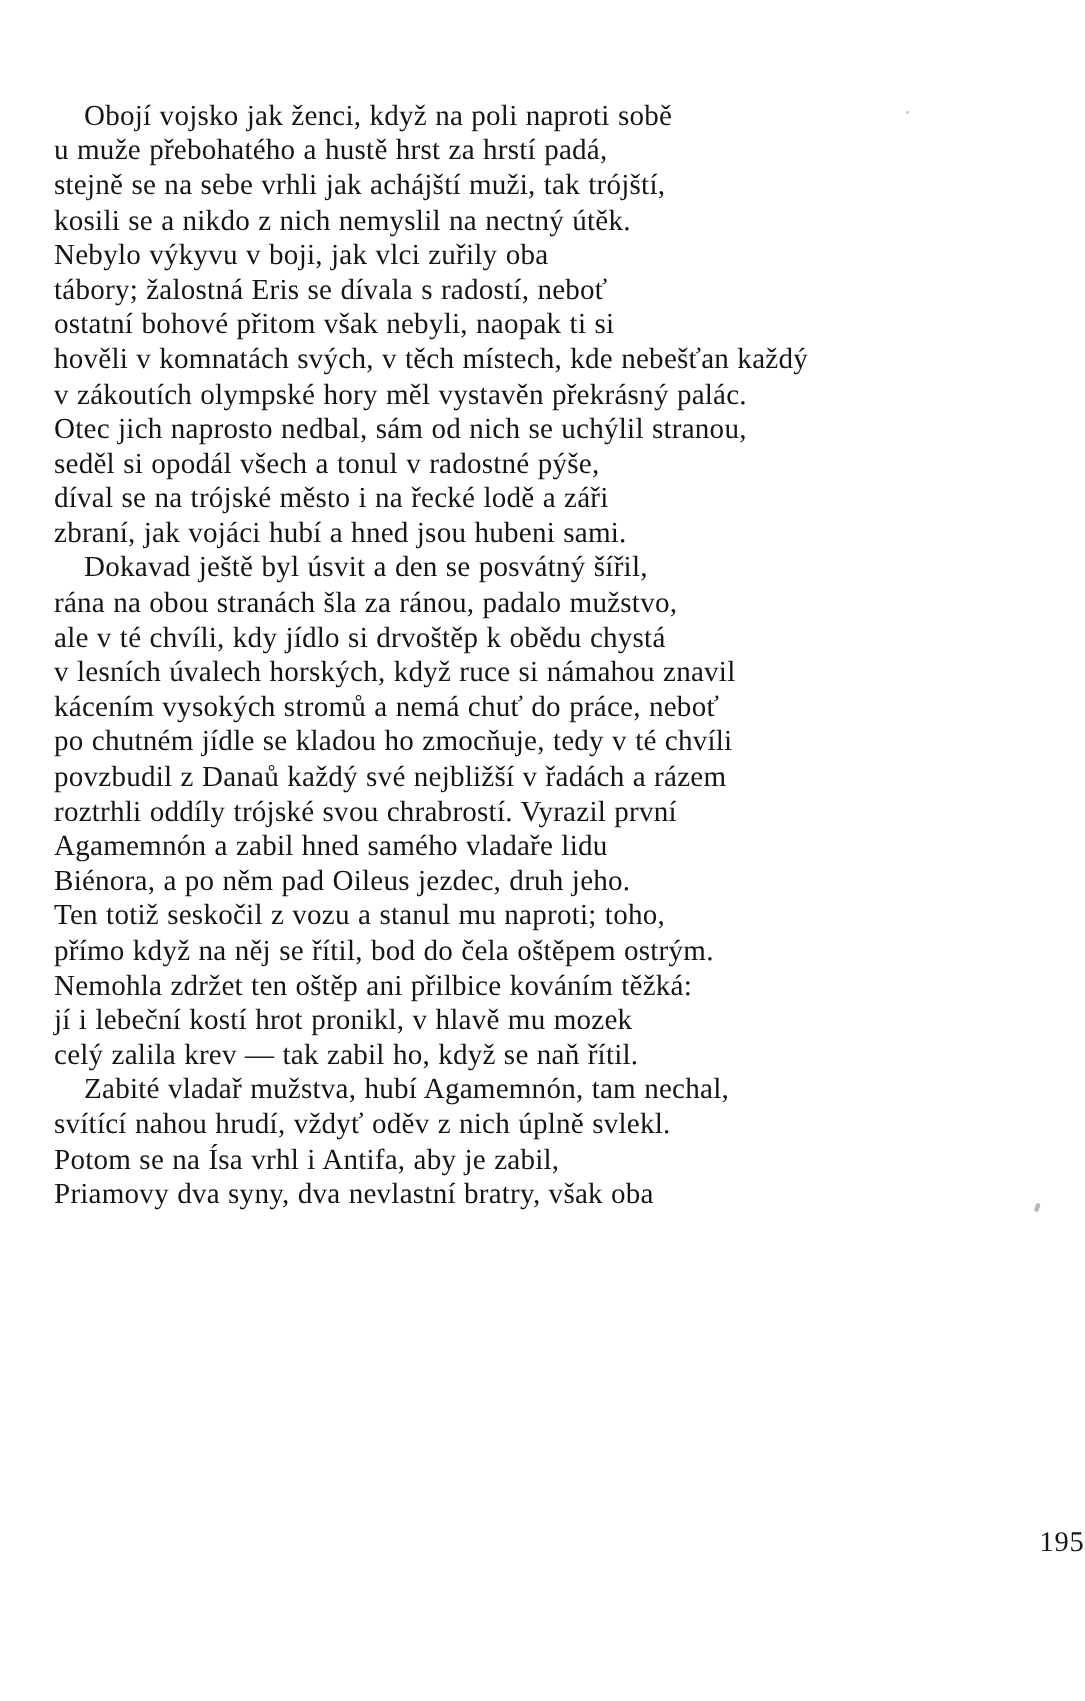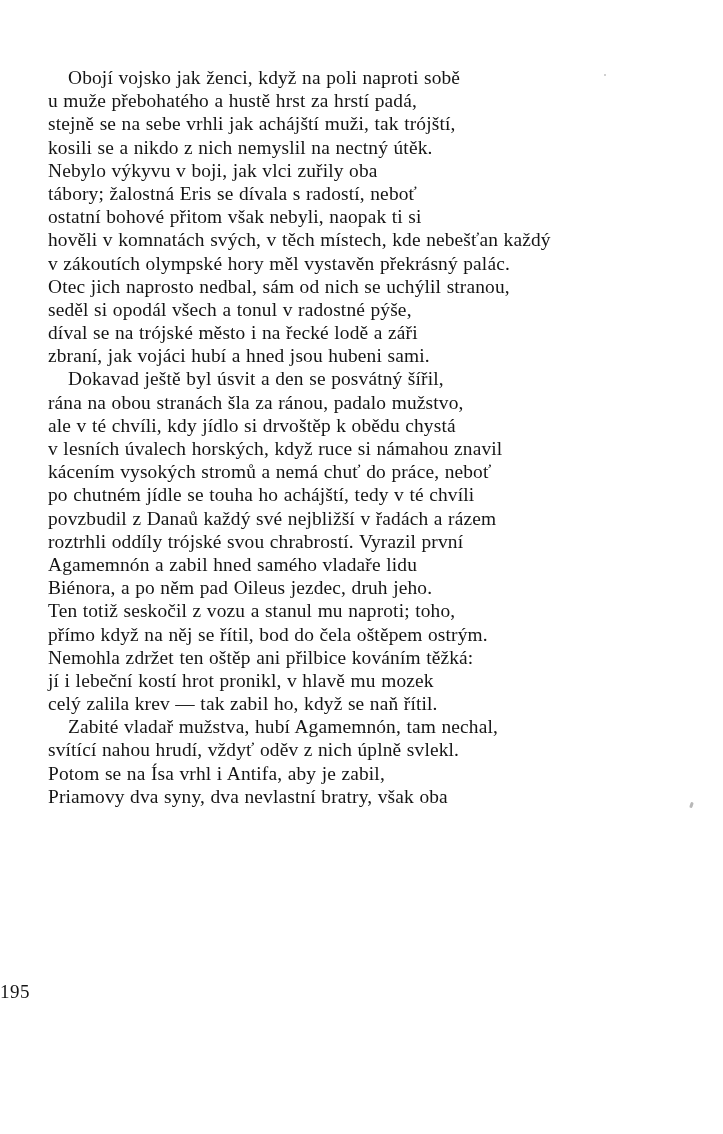--- a/index.html
+++ b/index.html
@@ -10,21 +10,21 @@
     body {
       width: 723px;
       height: 1134px;
       position: relative;
       overflow: hidden;
       font-family: "Liberation Serif", "DejaVu Serif", serif;
       color: #151515;
     }
     .page {
       position: absolute;
-      left: 48px;
+      left: 36px;
       top: 66px;
       width: 640px;
     }
     .stanza {
       margin: 0;
       padding: 0;
     }
     .stanza + .stanza {
     }
     .line {
@@ -36,22 +36,22 @@
       letter-spacing: 0.15px;
       word-spacing: 0.5px;
     }
     .line.indent {
       padding-left: 20px;
     }
     .page-number {
       position: absolute;
       left: 0;
       width: 723px;
-      top: 980px;
-      text-align: left;
+      top: 1017px;
+      text-align: right;
       font-size: 19px;
       line-height: 24px;
       color: #151515;
       letter-spacing: 0.5px;
     }
     .scan-mark {
       position: absolute;
       left: 690px;
       top: 802px;
       width: 3px;
@@ -87,21 +87,21 @@
       <span class="line">seděl si opodál všech a tonul v radostné pýše,</span>
       <span class="line">díval se na trójské město i na řecké lodě a záři</span>
       <span class="line">zbraní, jak vojáci hubí a hned jsou hubeni sami.</span>
     </div>
   <div class="stanza">
       <span class="line indent">Dokavad ještě byl úsvit a den se posvátný šířil,</span>
       <span class="line">rána na obou stranách šla za ránou, padalo mužstvo,</span>
       <span class="line">ale v té chvíli, kdy jídlo si drvoštěp k obědu chystá</span>
       <span class="line">v lesních úvalech horských, když ruce si námahou znavil</span>
       <span class="line">kácením vysokých stromů a nemá chuť do práce, neboť</span>
-      <span class="line">po chutném jídle se touha ho achájští, tedy v té chvíli</span>
+      <span class="line">po chutném jídle se kladou ho zmocňuje, tedy v té chvíli</span>
       <span class="line">povzbudil z Danaů každý své nejbližší v řadách a rázem</span>
       <span class="line">roztrhli oddíly trójské svou chrabrostí. Vyrazil první</span>
       <span class="line">Agamemnón a zabil hned samého vladaře lidu</span>
       <span class="line">Biénora, a po něm pad Oileus jezdec, druh jeho.</span>
       <span class="line">Ten totiž seskočil z vozu a stanul mu naproti; toho,</span>
       <span class="line">přímo když na něj se řítil, bod do čela oštěpem ostrým.</span>
       <span class="line">Nemohla zdržet ten oštěp ani přilbice kováním těžká:</span>
       <span class="line">jí i lebeční kostí hrot pronikl, v hlavě mu mozek</span>
       <span class="line">celý zalila krev — tak zabil ho, když se naň řítil.</span>
     </div>

